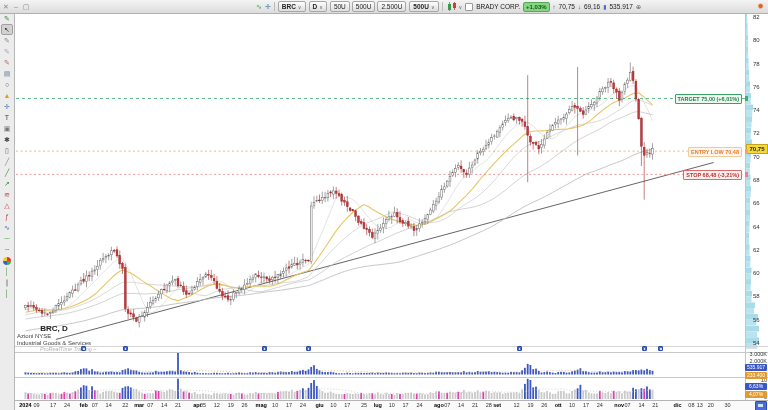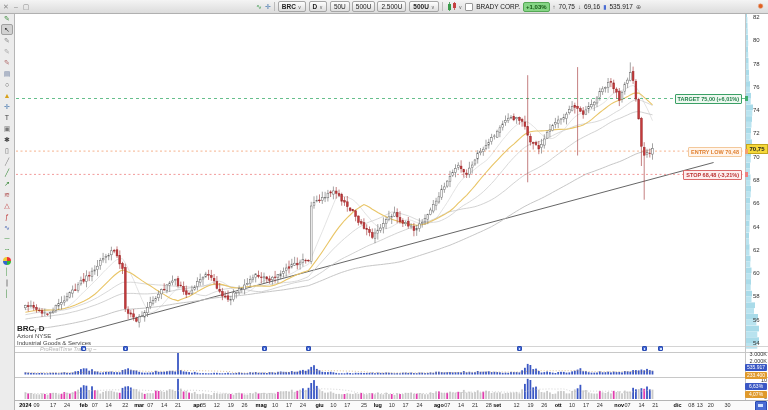--- a/index.html
+++ b/index.html
@@ -33,21 +33,21 @@
     font-size:7px;border-radius:2px;}
   .tool.active{background:#d2d2d2;border:1px solid #a0a0a0;box-sizing:border-box;}
   .tool .palette{width:8px;height:8px;border-radius:50%;
     background:conic-gradient(#e33 0 25%,#3b3 25% 50%,#36c 50% 75%,#ec3 75% 100%);}
   .bottom-tool{position:absolute;left:1px;width:12px;height:11px;display:flex;align-items:center;
     justify-content:center;font-size:8px;}
   .orb{width:9px;height:9px;border-radius:50%;
     background:radial-gradient(circle at 30% 30%,#baf0ba,#2d8f3c 70%,#14561f);}
   
   .sym-block{position:absolute;left:17px;top:324px;z-index:20;color:#222;}
-  .sym-title{font-size:8px;font-weight:bold;}
+  .sym-title{font-size:8px;font-weight:bold;text-align:center;}
   .sym-sub{font-size:6px;color:#444;line-height:7px;}
   .watermark{position:absolute;left:40px;top:346px;font-size:5.5px;color:#b5b5b5;z-index:20;font-style:italic;}
   
   .lvl{position:absolute;z-index:22;font-size:5.5px;font-weight:bold;padding:0 2px;height:8px;line-height:8px;
     border-radius:1px;white-space:nowrap;}
   .lvl-target{right:26px;top:94px;color:#1d7e46;background:#eef8f0;border:1px solid #3aa065;}
   .lvl-entry{right:26px;top:147px;color:#e07f2e;background:rgba(255,244,234,.92);border:1px solid #f3c89b;}
   .lvl-stop{right:26px;top:170px;color:#bb3333;background:#fdeeee;border:1px solid #d96a6a;}
   .price-tag{position:absolute;left:746px;top:144px;width:20px;height:8px;z-index:23;
     background:#f5d83a;border:1px solid #c3a51d;color:#222;font-size:6px;font-weight:bold;

